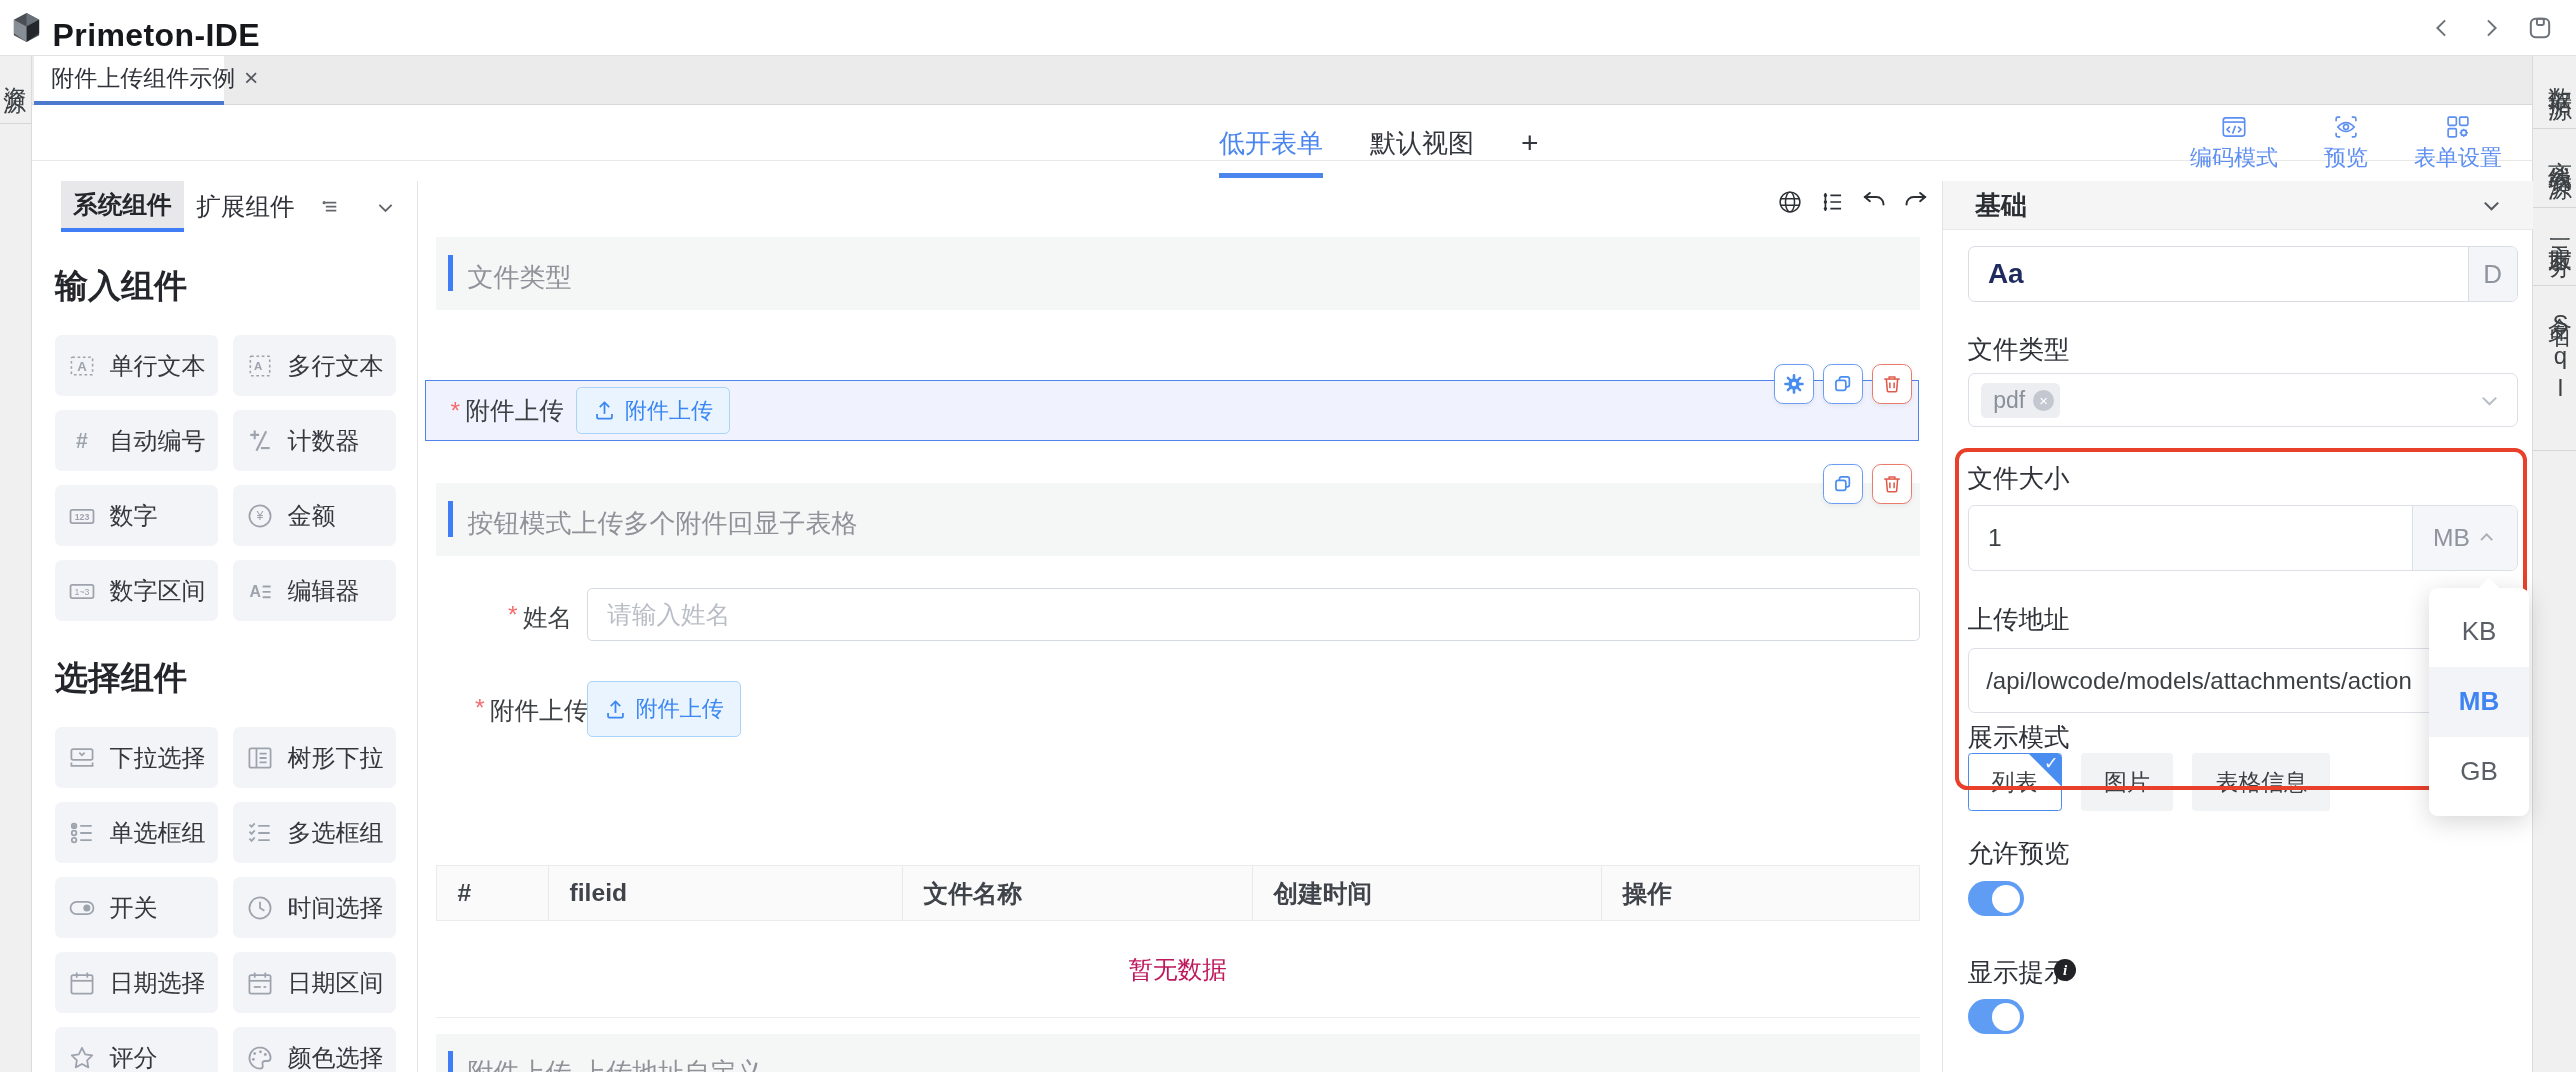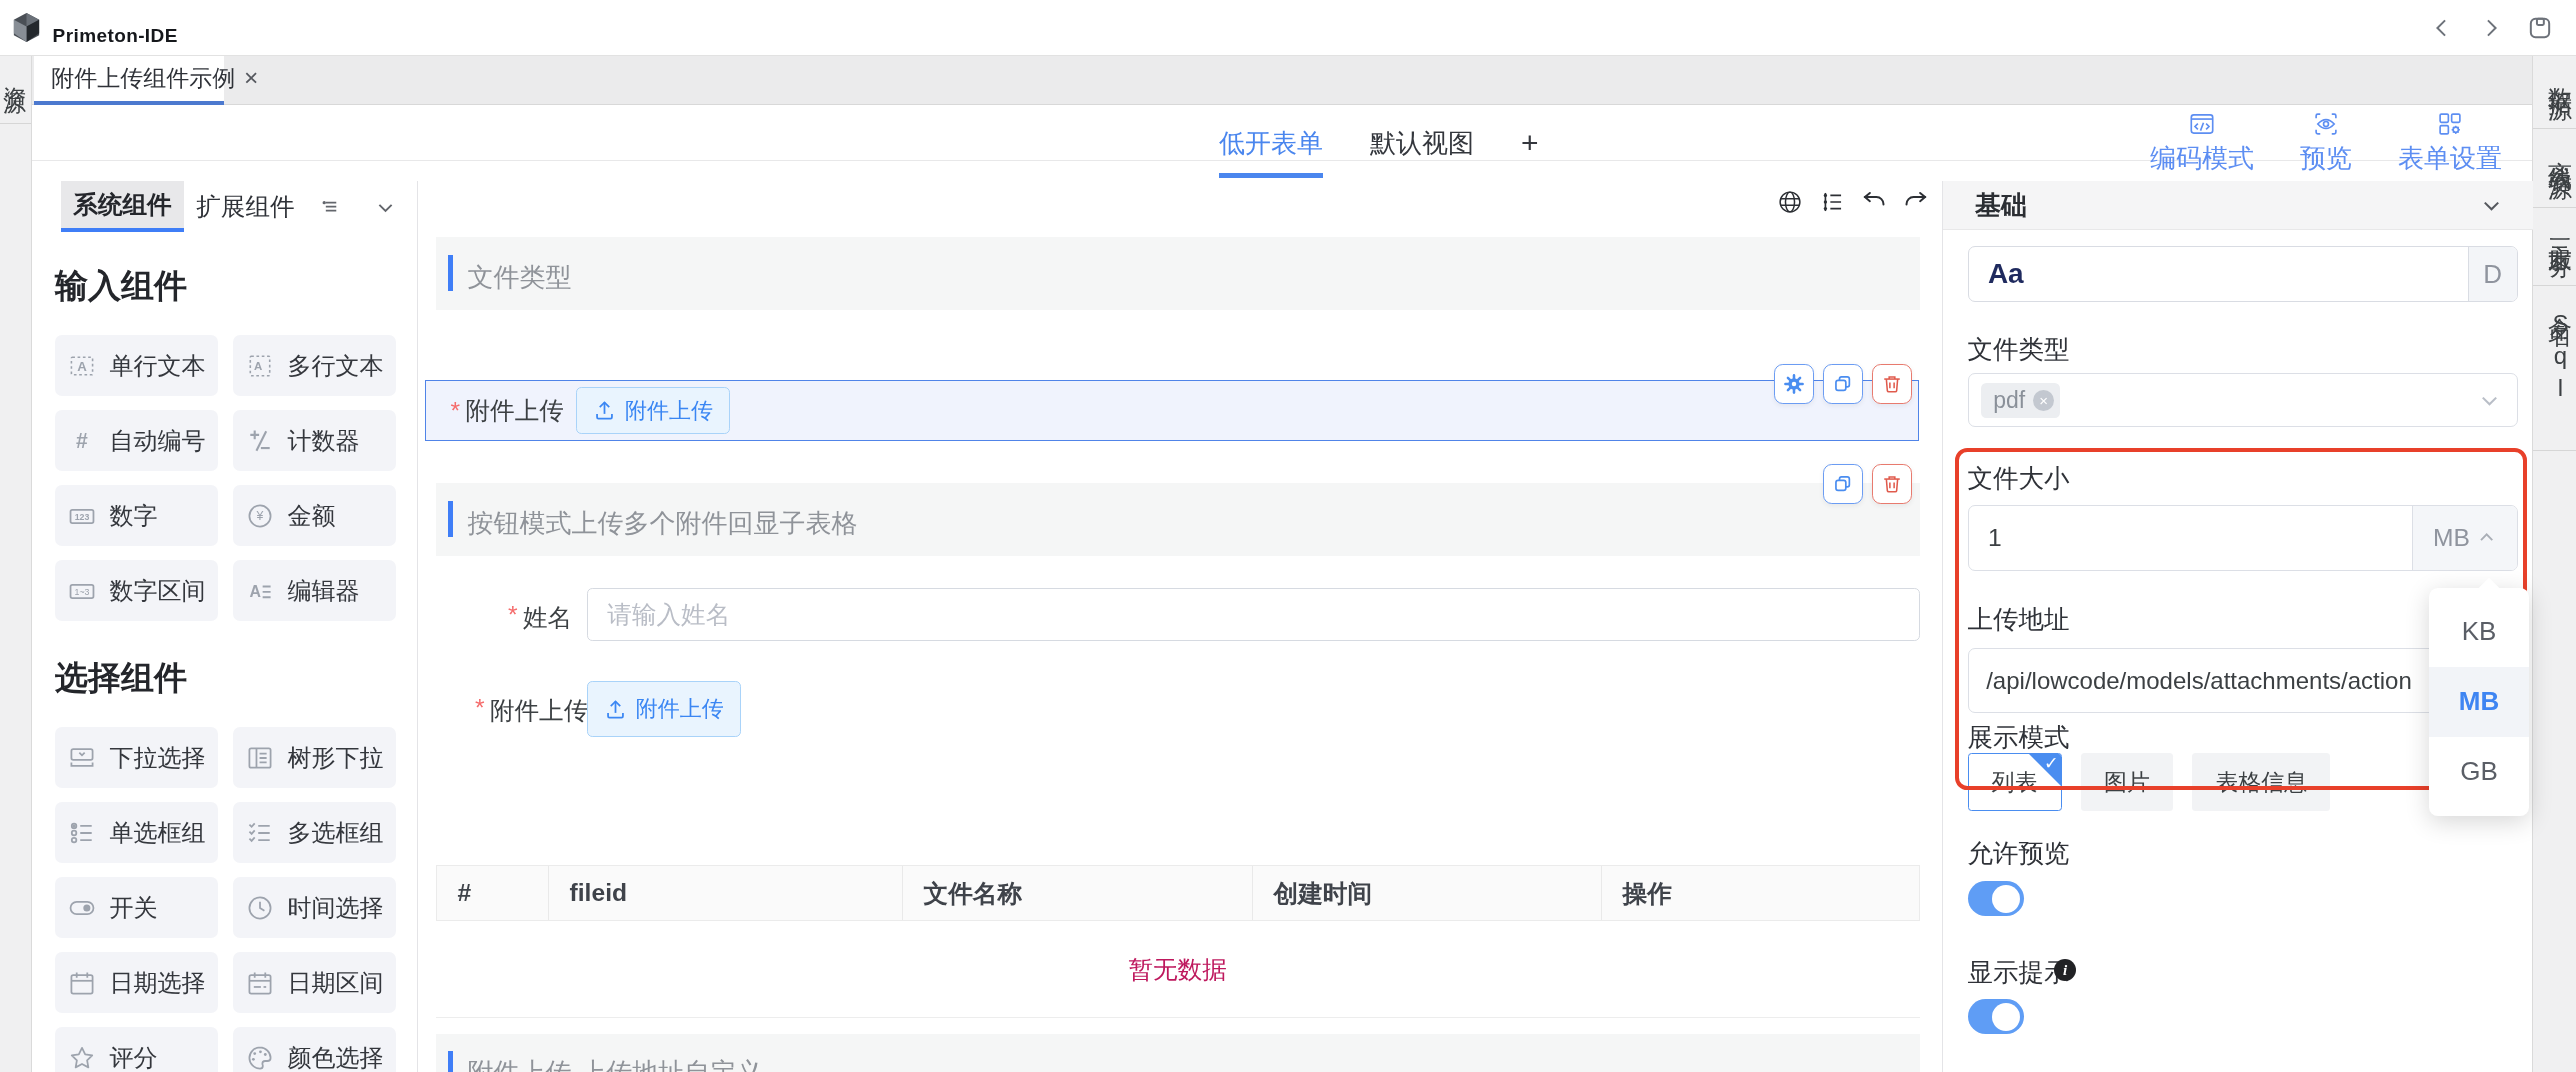--- a/index.html
+++ b/index.html
@@ -5,21 +5,21 @@
   * { margin:0; padding:0; box-sizing:border-box; }
   html,body { background:#fff; }
   body { font-family:"Liberation Sans","DejaVu Sans",sans-serif; color:#34373d; }
   #app { position:relative; width:2576px; height:1073px; background:#fff; overflow:hidden; }
   svg { display:block; }
 
   
   #topbar { position:absolute; left:0; top:0; width:2576px; height:56px; background:#fff;
     border-bottom:1.8px solid #e2e2e2; display:flex; align-items:center; }
   #logo { width:35px; height:35px; margin-left:8.8px; }
-  #app-title { margin-left:8.8px; font-size:19px; font-weight:600; color:#16181c; letter-spacing:0.4px;margin-top:16px; }
+  #app-title { margin-left:8.8px; font-size:32px; font-weight:600; color:#16181c; letter-spacing:0.4px;margin-top:16px; }
   #topbar-nav { margin-left:auto; margin-right:23px; display:flex; align-items:center; gap:23px; color:#6d727a; }
   .nav-ic { width:26px; height:26px; cursor:pointer; }
 
   
   .rail { position:absolute; top:56px; height:1017px; background:#f0f0f1; }
   #left-rail { left:0; width:32px; border-right:1.8px solid #dadada; }
   #right-rail { left:2532px; width:44px; border-left:1.8px solid #dadada; }
   .rail-item { writing-mode:vertical-rl; text-orientation:upright; letter-spacing:5.3px;
     font-size:23px; color:#3c4043; width:100%; display:flex; justify-content:center;
     padding:12.3px 0 44px; border-bottom:1.8px solid #d6d6d6; cursor:pointer; }
@@ -38,21 +38,21 @@
   #toolbar { position:absolute; left:0; top:49px; width:2500px; height:56px; background:#fff; border-bottom:1.8px solid #e8e8e9; }
   #view-tabs { position:absolute; left:1187px; top:0; height:76px; display:flex; align-items:center; gap:47px; }
   .view-tab { position:relative; height:76px; display:flex; align-items:center; font-size:26px; cursor:pointer; }
   .view-tab.active { color:#4a86ee; }
   .view-tab.active .tab-underline { position:absolute; left:0; right:0; bottom:3.5px; height:4.4px; background:#4a86ee; }
   .view-tab.plain { color:#34373d; }
   #add-view { font-size:30px; color:#34373d; cursor:pointer; }
   #header-actions { position:absolute; right:30px; top:0; height:76px; display:flex; align-items:center; gap:46px; }
   .h-action { display:flex; flex-direction:column; align-items:center; gap:2.6px; color:#5d8ef2; cursor:pointer; }
   .h-icon { width:28px; height:28px; }
-  .h-label { font-size:26px; }
+  .h-label { font-size:22px; }
 
   
   #palette { position:absolute; left:0; top:125px; width:386px; height:892px; background:#fff;
     border-right:1.8px solid #e4e4e7; overflow:hidden; }
   #palette-tabs { position:relative; height:51px; display:flex; align-items:stretch; padding-left:29px; }
   .p-tab { display:flex; align-items:center; padding:0 12.3px; font-size:24.6px; color:#2f3238; cursor:pointer; }
   .p-tab.active { background:#e8e8ea; border-bottom:4.4px solid #3f7ef7; font-weight:600; color:#24262b; }
   #palette-menu-ic { width:19.3px; height:19.3px; color:#63666c; align-self:center; margin-left:14px; cursor:pointer; }
   #palette-collapse { position:absolute; right:21px; top:16px; width:21px; height:21px; color:#63666c; cursor:pointer; }
   #palette-body { padding:0 23px; }

